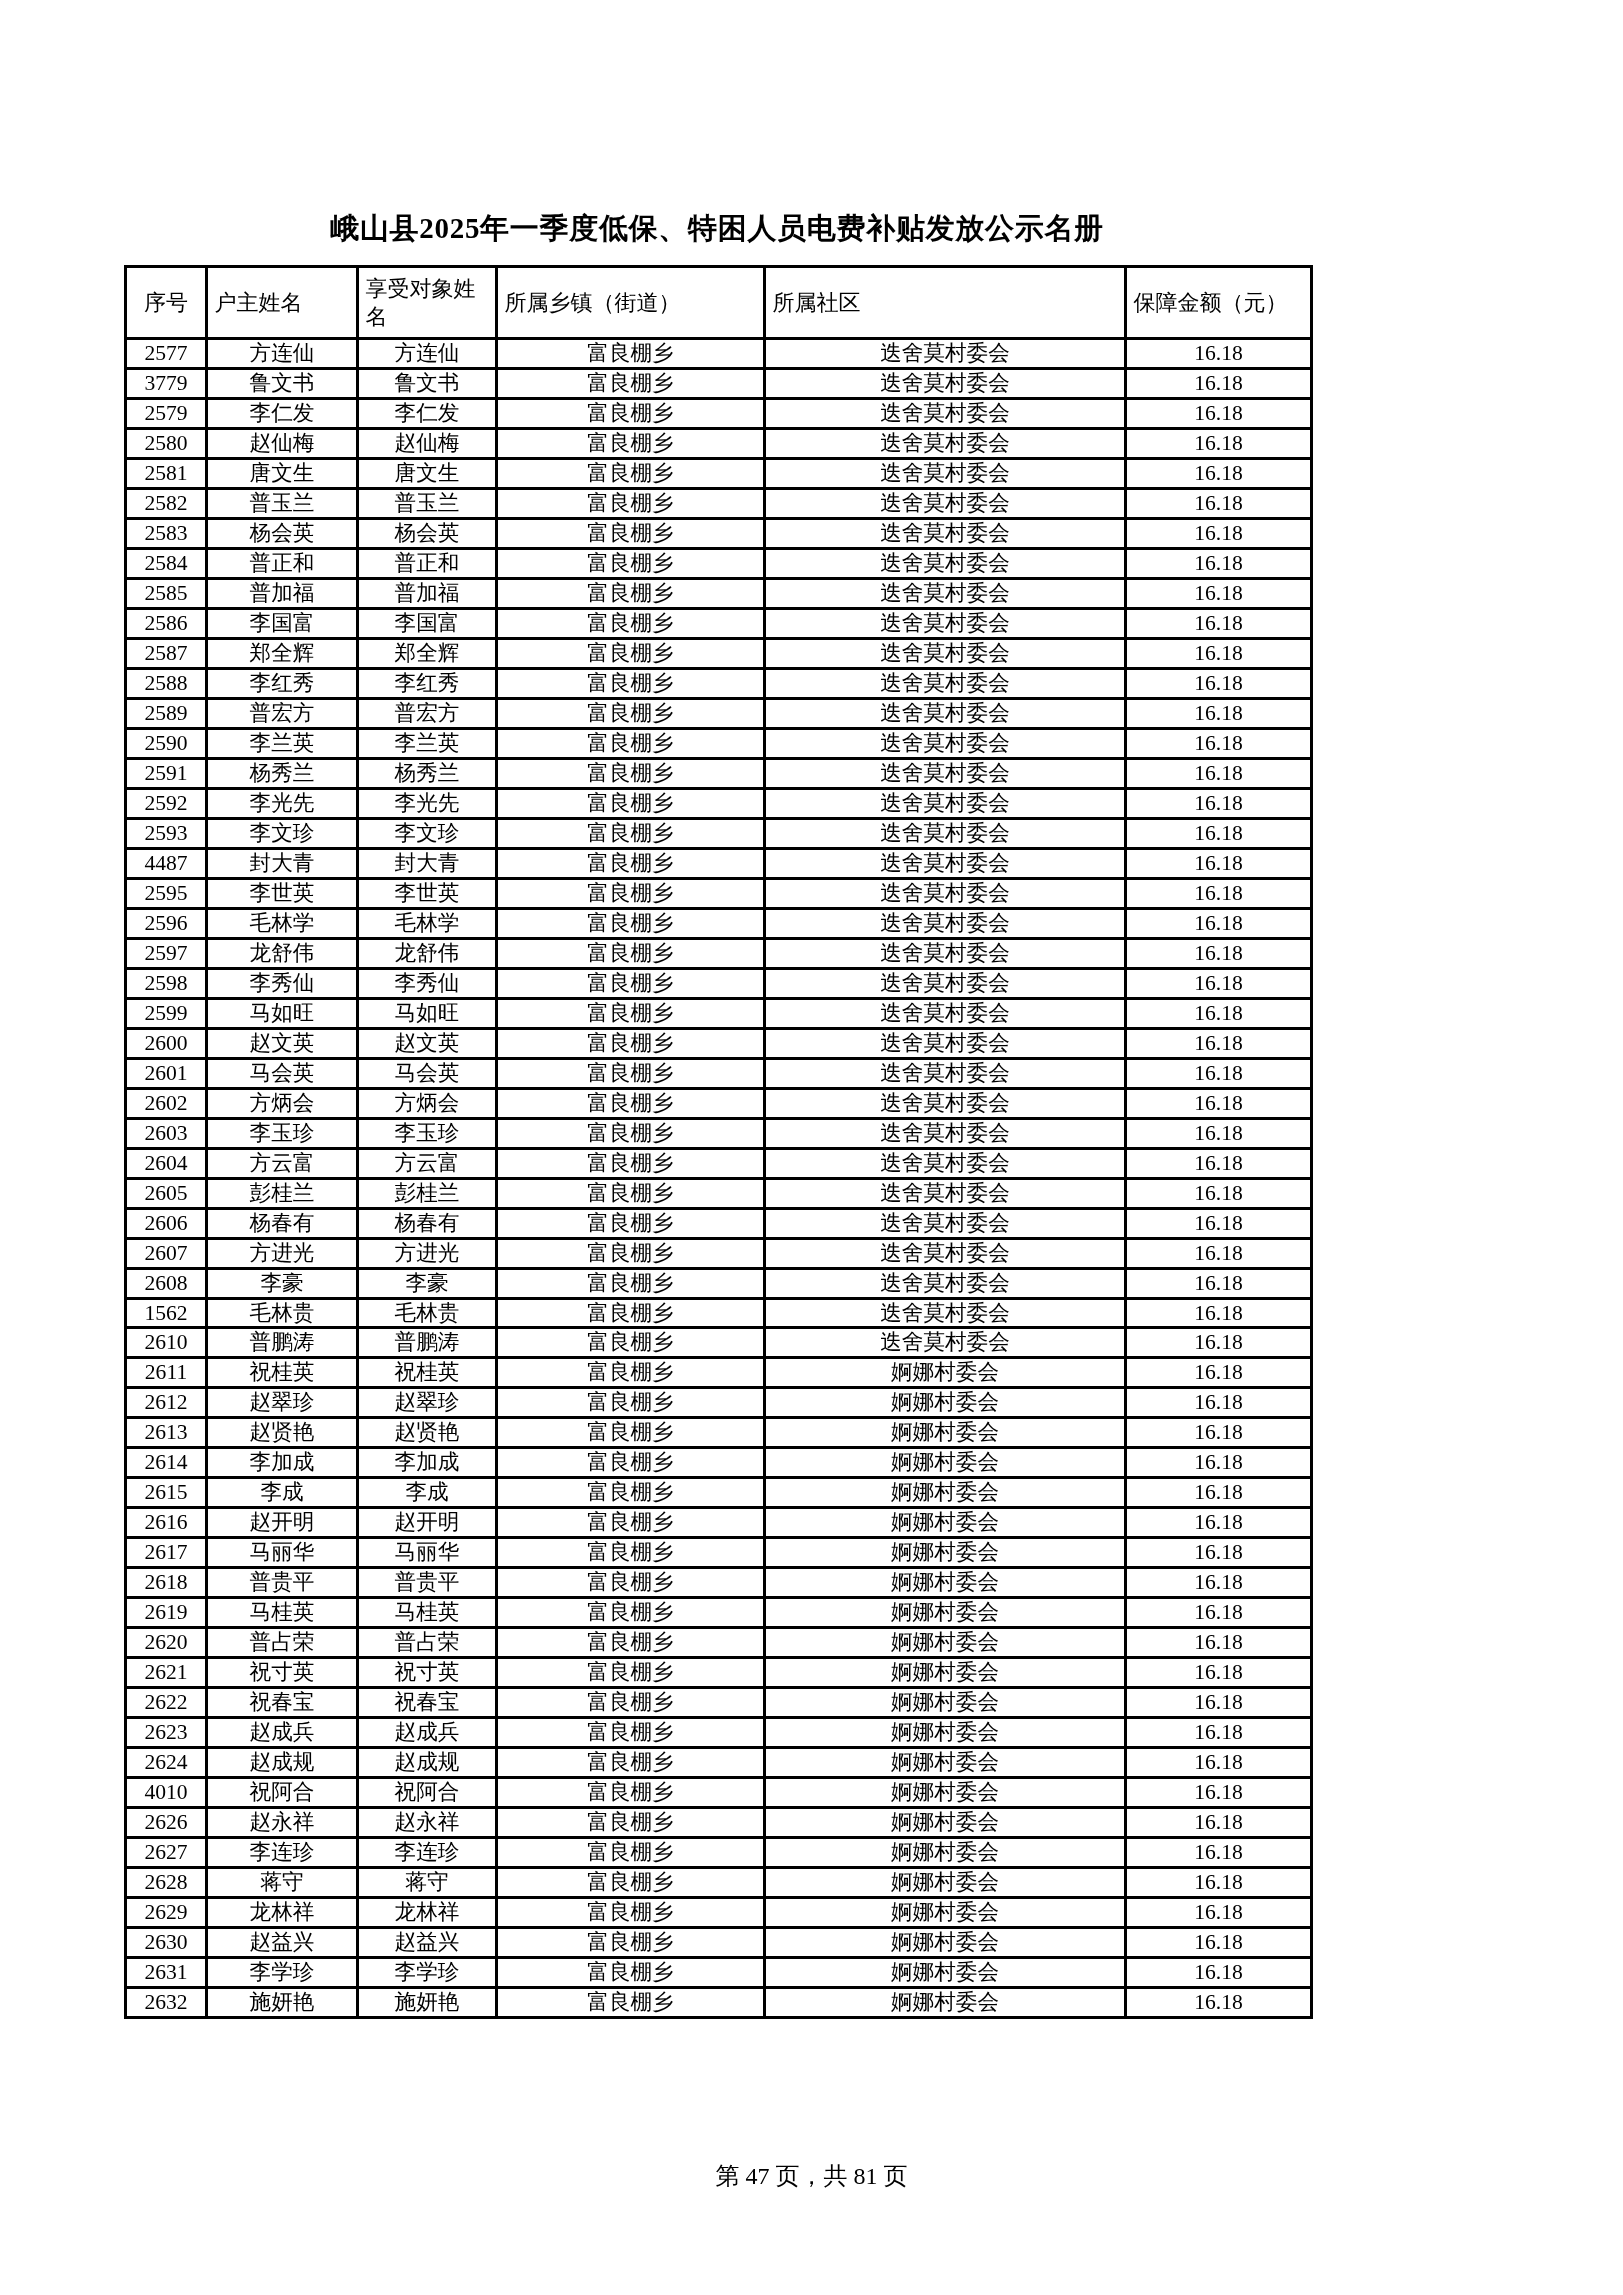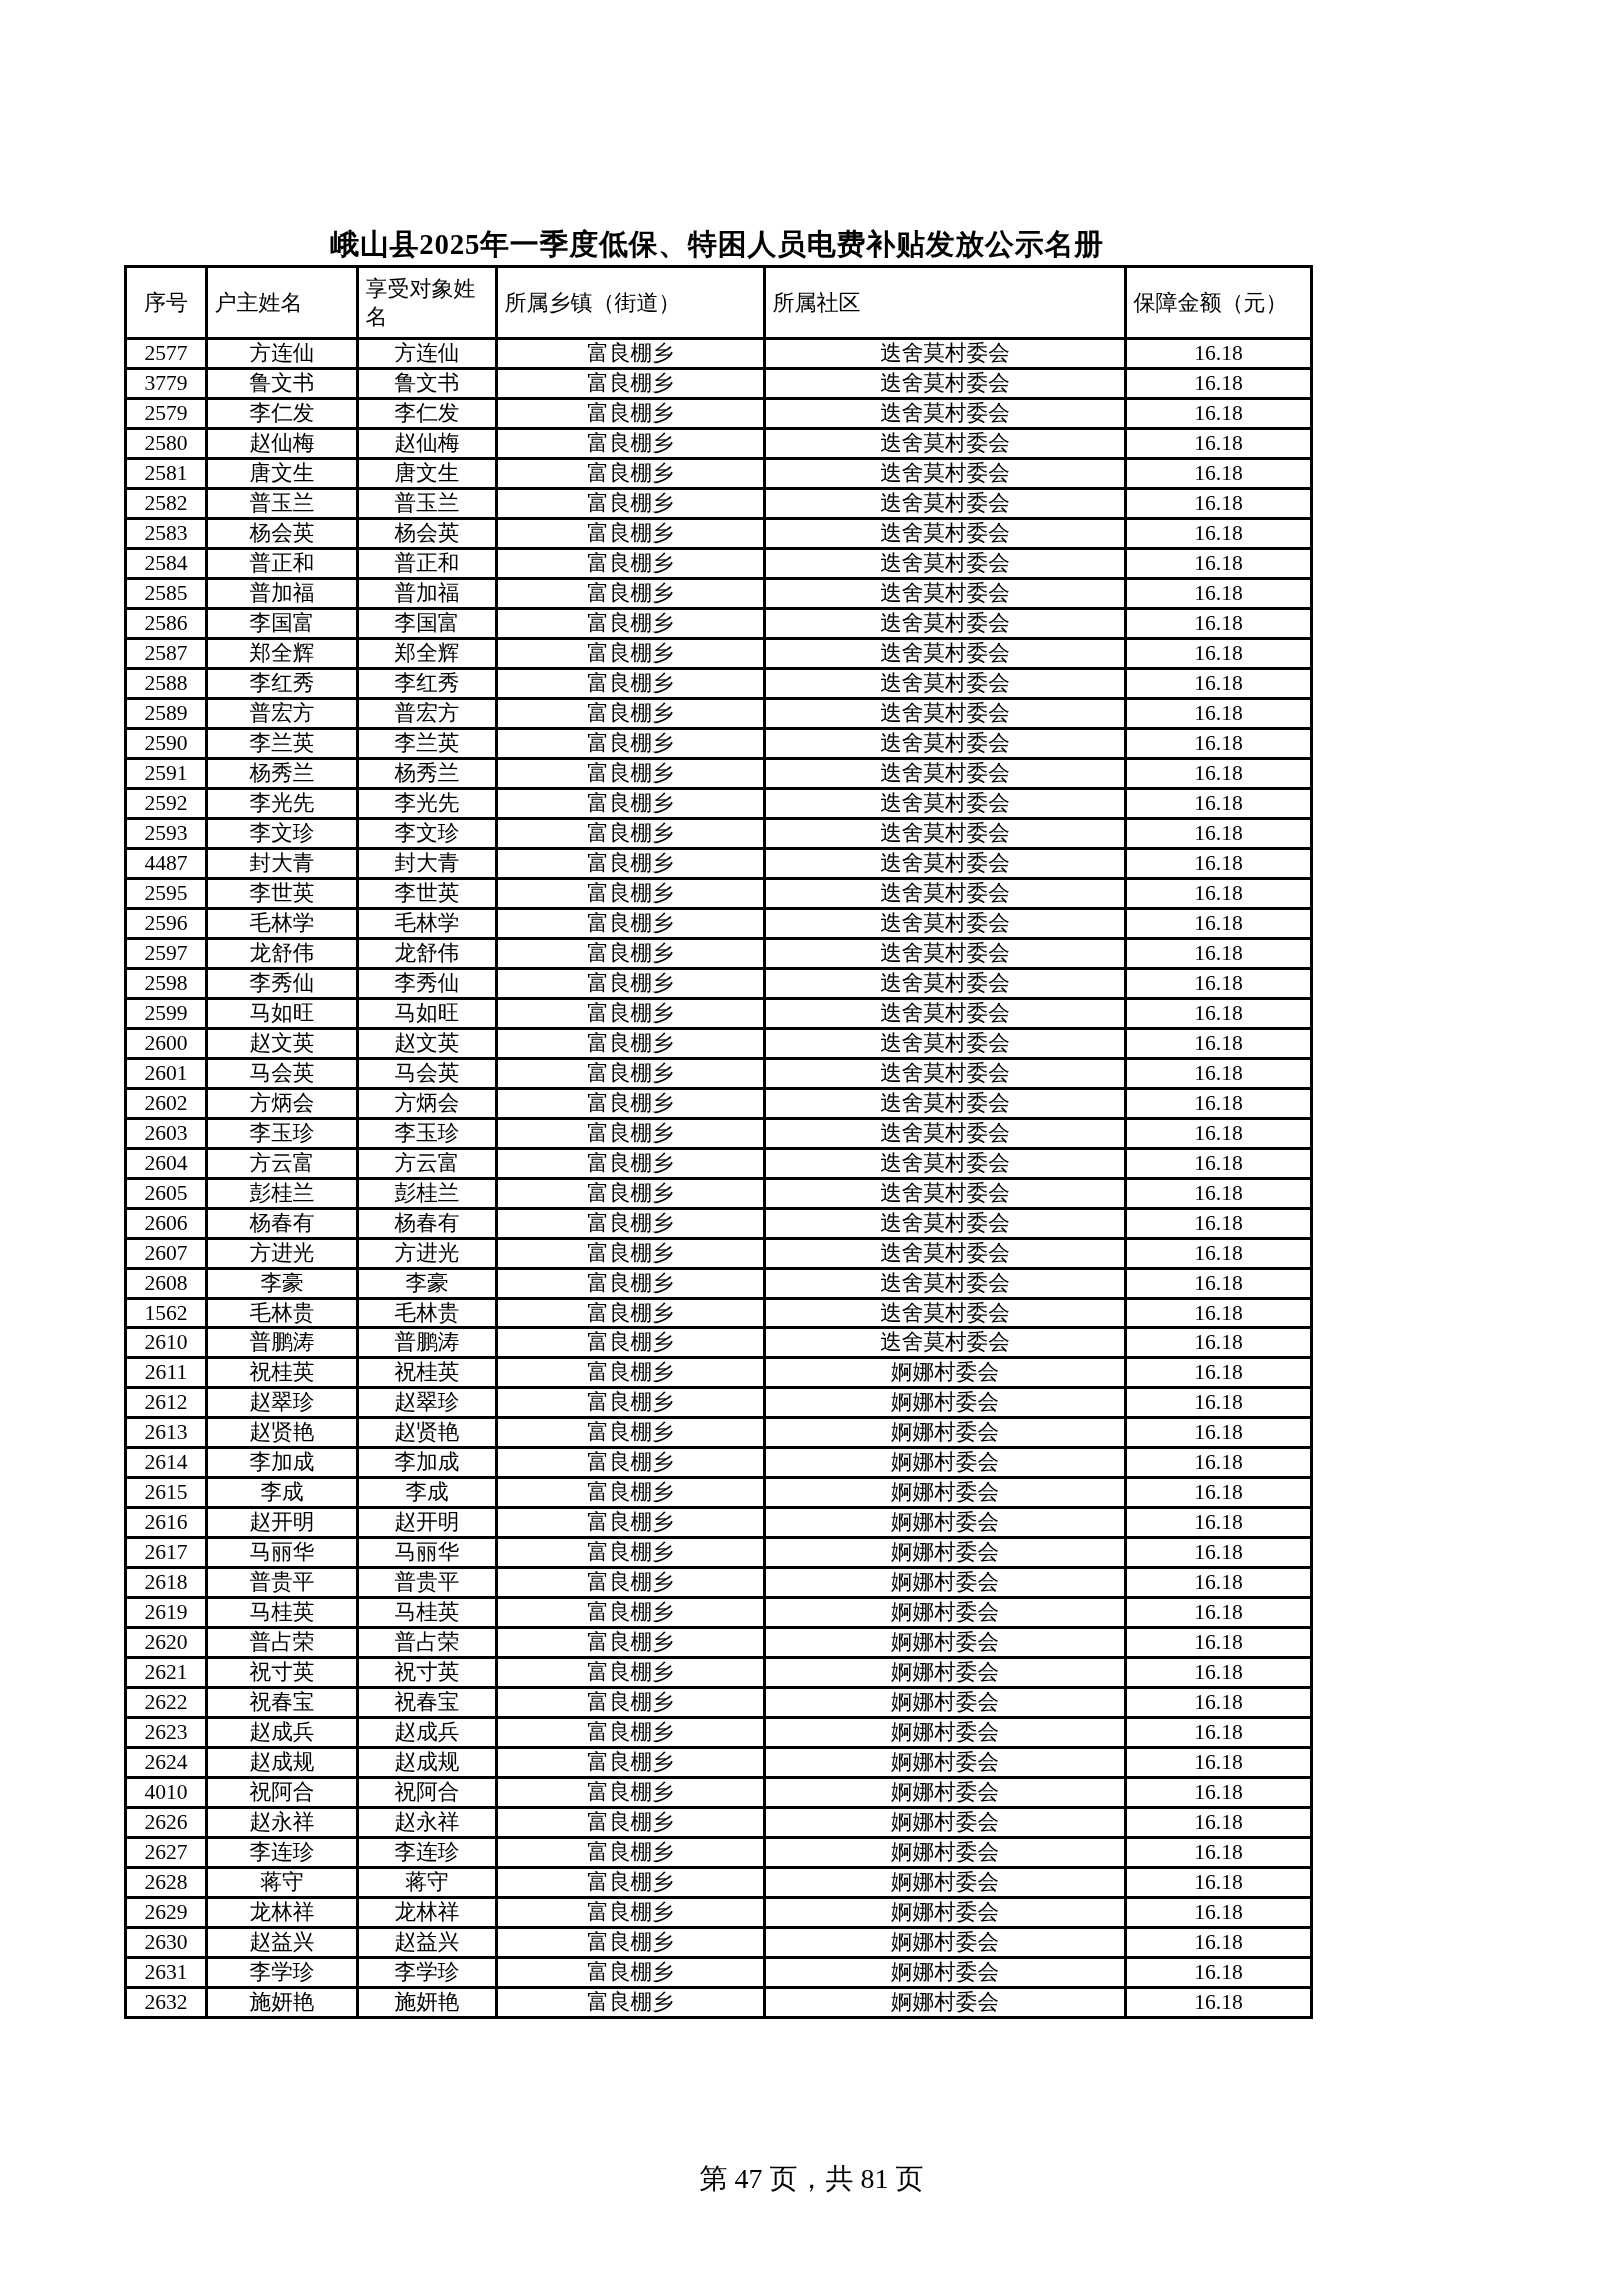--- a/index.html
+++ b/index.html
@@ -17,21 +17,21 @@
   .sheet {
     position: absolute;
     left: 0; top: 0;
     width: 1623px;
     height: 2295px;
     background: #ffffff;
   }
   .doc-title {
     position: absolute;
     left: 124px;
-    top: 225px;
+    top: 209px;
     width: 1186px;
     text-align: center;
     font-size: 29px;
     font-weight: bold;
     letter-spacing: 0.7px;
     white-space: nowrap;
   }
   table.register {
     position: absolute;
     left: 124px;
@@ -70,21 +70,21 @@
   table.register tbody td {
     text-align: center;
     vertical-align: middle;
   }
   .page-footer {
     position: absolute;
     left: 0;
     top: 2160px;
     width: 1623px;
     text-align: center;
-    font-size: 28px;
+    font-size: 24px;
   }
 </style>
 </head>
 <body>
 
 <div class="sheet">
 
   <div class="doc-title">峨山县2025年一季度低保、特困人员电费补贴发放公示名册</div>
 
   <table class="register">

